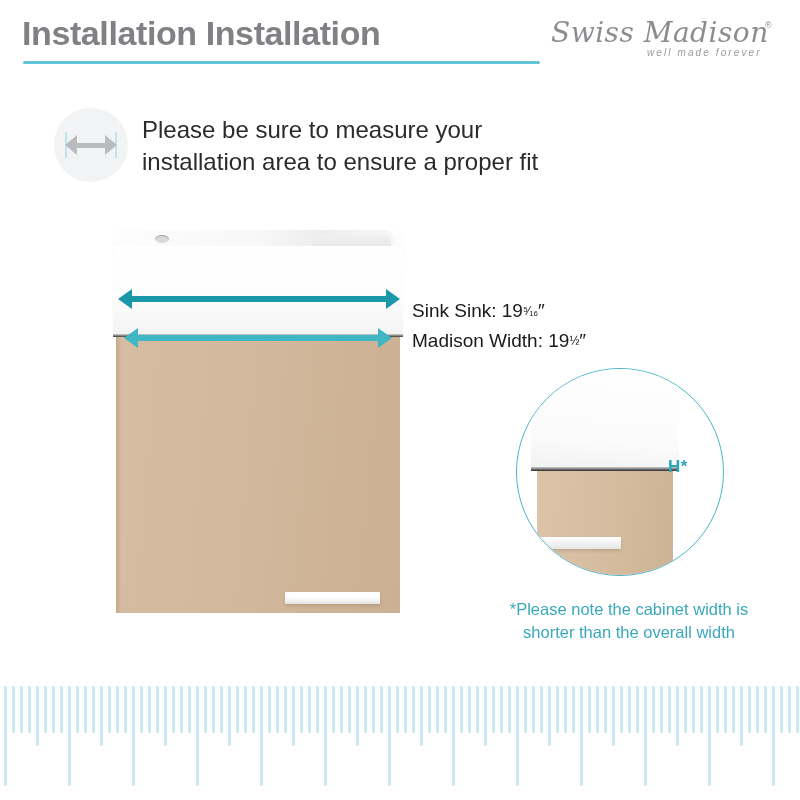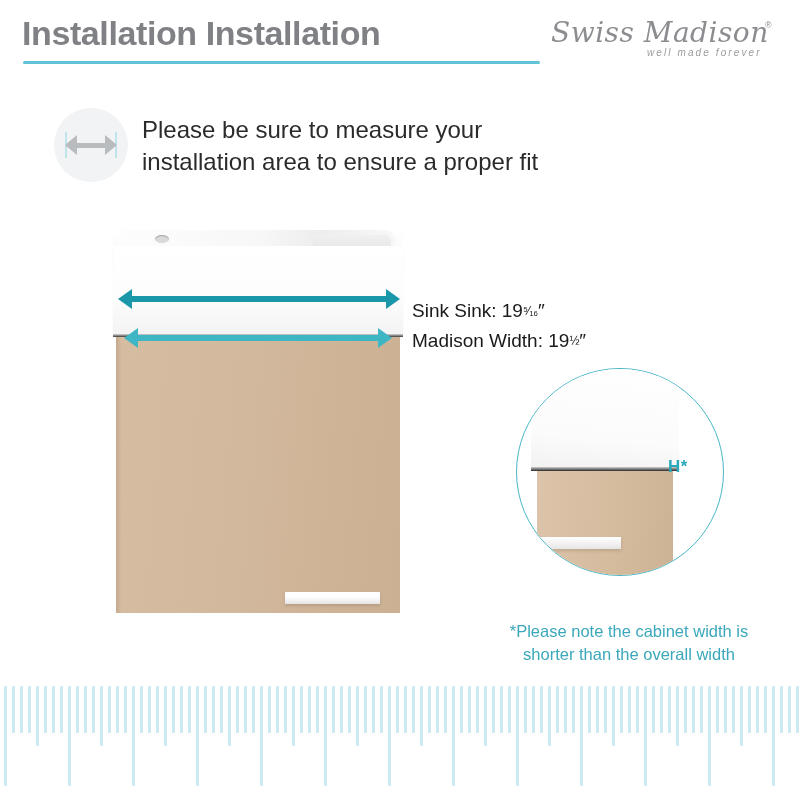--- a/index.html
+++ b/index.html
@@ -305,21 +305,21 @@
     font-size: 17px;
     font-weight: bold;
     color: #2aa9bb;
     letter-spacing: 0.5px;
   }
 
   
   #footnote {
     position: absolute;
     left: 470px;
-    top: 620px;
+    top: 598px;
     width: 318px;
     text-align: center;
     font-size: 16.5px;
     line-height: 23px;
     color: #3aa8ba;
     white-space: pre-line;
   }
 
   
   #ruler {

